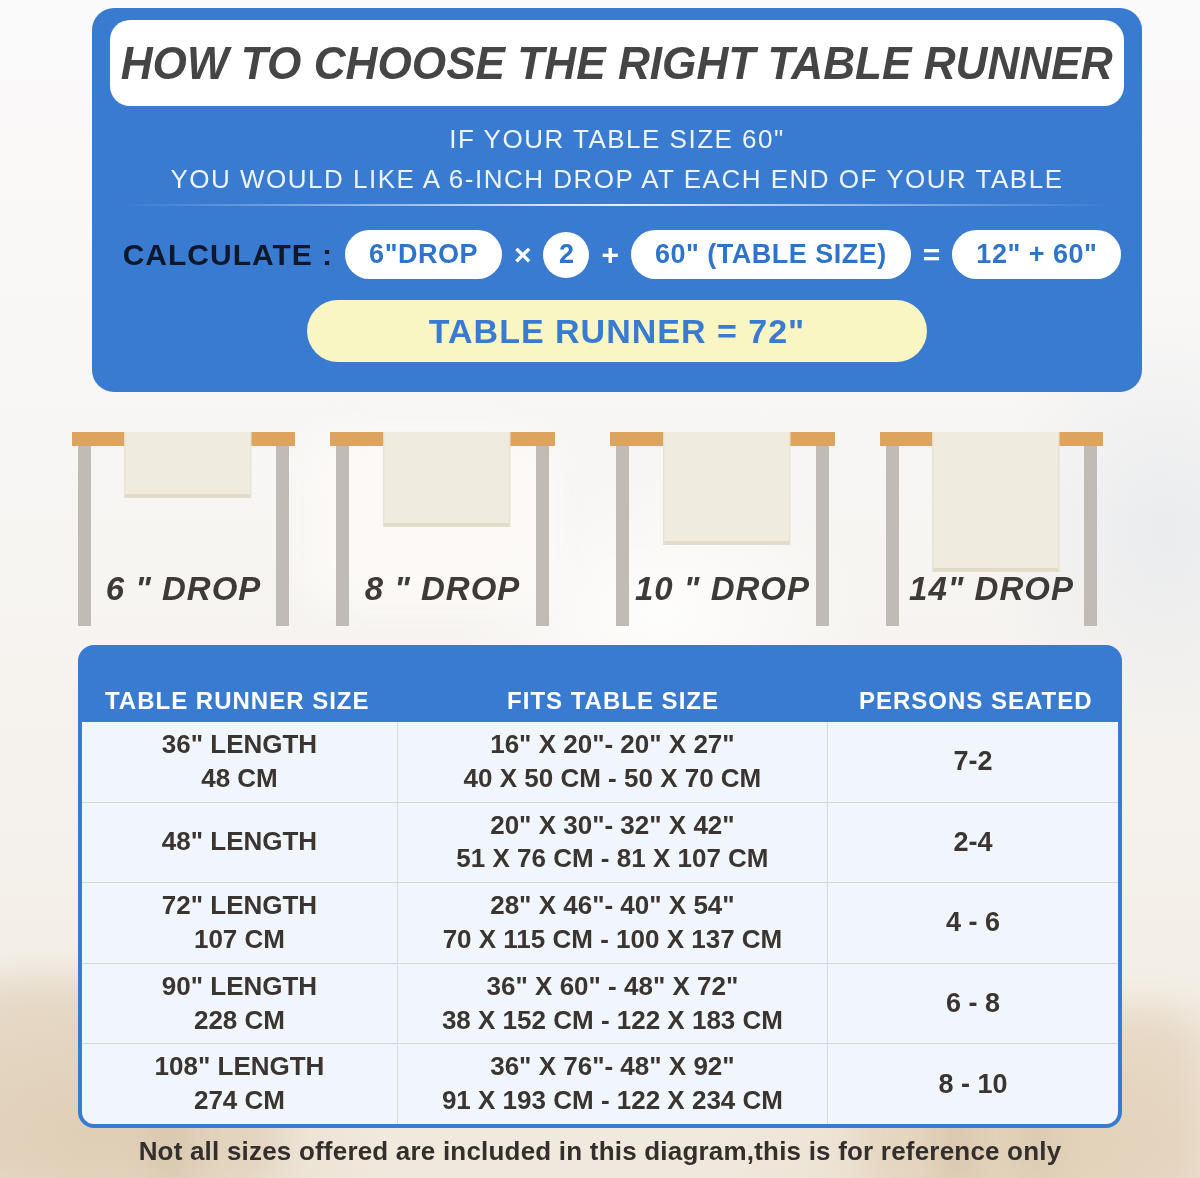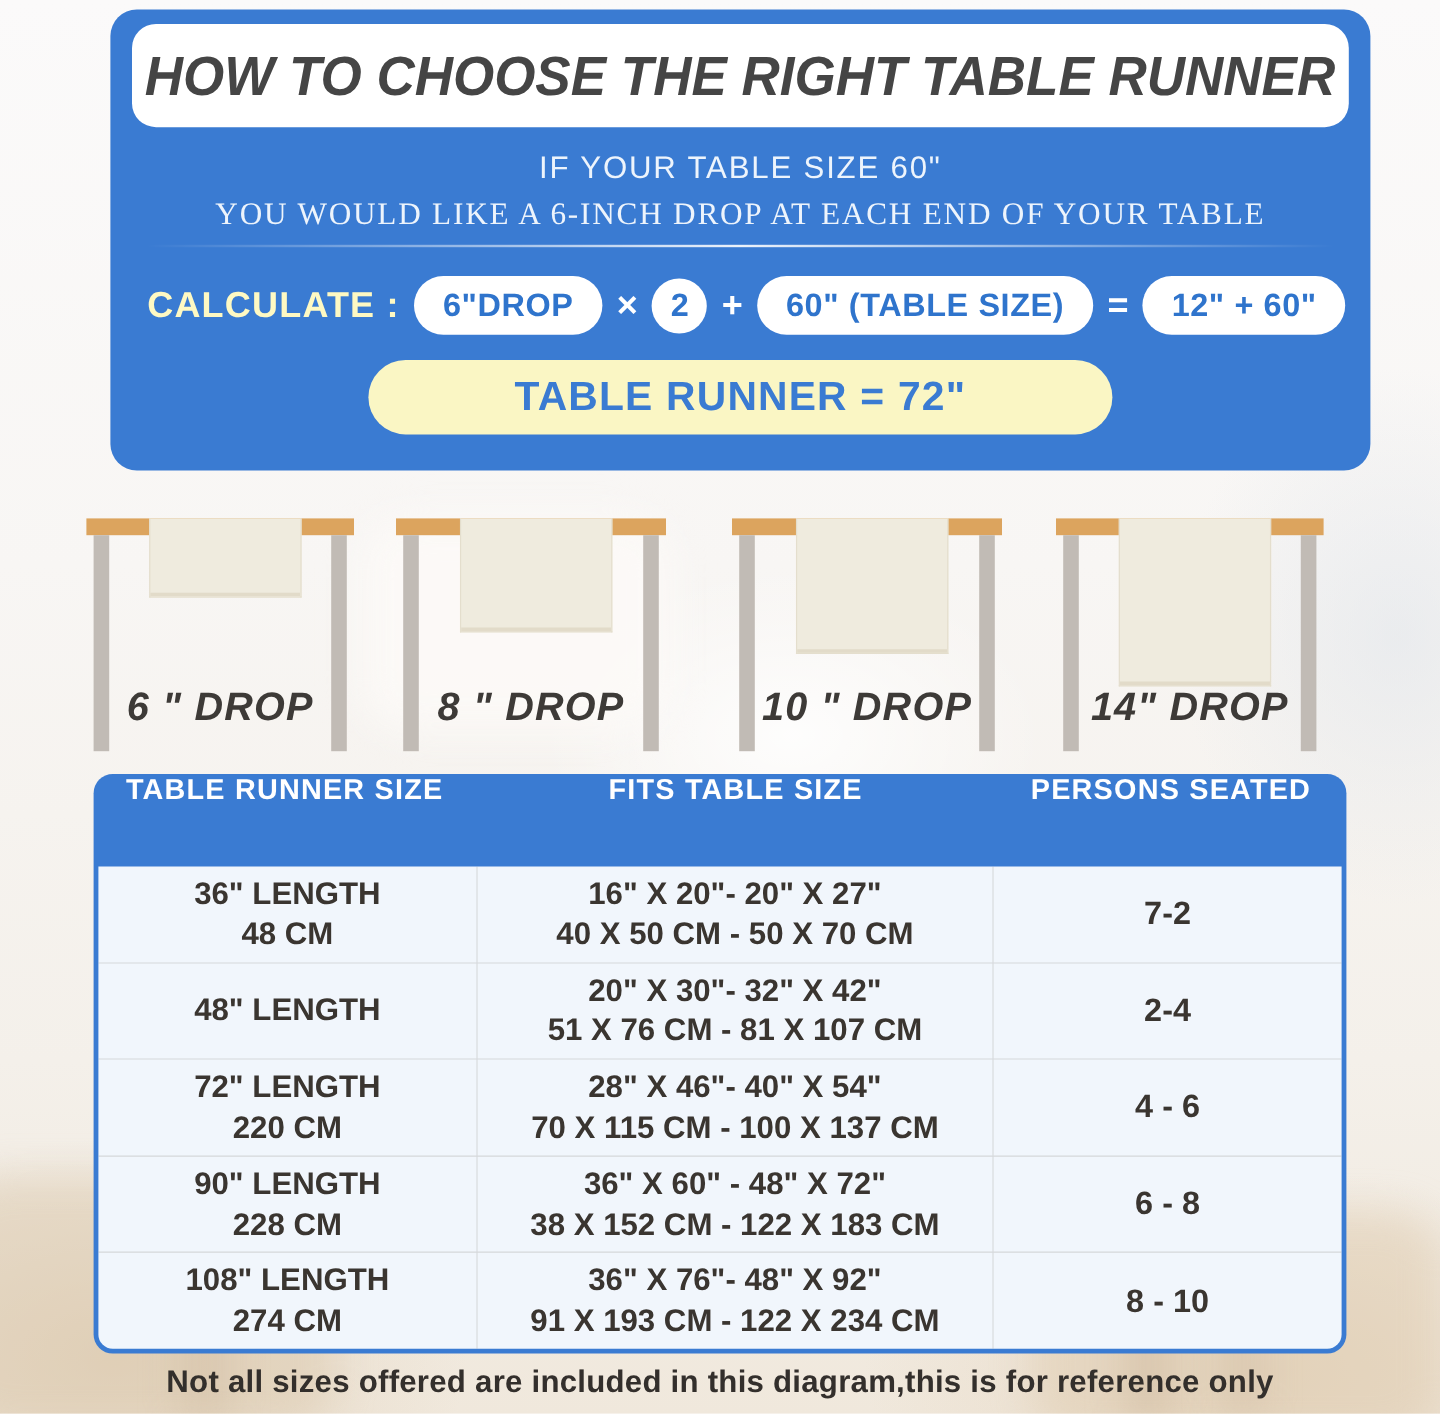--- a/index.html
+++ b/index.html
@@ -34,30 +34,30 @@
     background:#ffffff; border-radius:20px;
     display:flex; align-items:center; justify-content:center;
   }
   .title-box h1 {
     font-size:46px; font-weight:800; font-style:italic; color:#454545;
     white-space:nowrap; letter-spacing:0px;
     display:inline-block; transform:scaleX(0.96);
   }
   .subtitle { position:absolute; left:0; width:100%; text-align:center; color:#EDF4FC; }
   .sub1 { top:116px; font-size:26px; letter-spacing:1.5px; }
-  .sub2 { top:156px; font-size:26px; letter-spacing:1.5px;font-family:Liberation Serif, serif; }
+  .sub2 { top:156px; font-size:26px; letter-spacing:1.5px; }
   .banner-divider {
     position:absolute; left:30px; right:30px; top:196px; height:2px;
     background:linear-gradient(90deg, rgba(255,255,255,0) 0%, rgba(255,255,255,0.9) 50%, rgba(255,255,255,0) 100%);
   }
   .calc-row {
     position:absolute; top:222px; left:0; width:100%;
     display:flex; align-items:center; justify-content:center; gap:12px;
   }
-  .calc-label { color:#fef9c3; font-size:30px; font-weight:800; letter-spacing:1px;margin-left:10px; }
+  .calc-label { color:#0f172a; font-size:30px; font-weight:800; letter-spacing:1px;margin-left:10px; }
   .pill {
     background:#ffffff; color:#2F74CC; font-weight:800; font-size:27px;
     border-radius:28px; padding:9px 24px; white-space:nowrap; letter-spacing:0.5px;
   }
   .op { color:#ffffff; font-size:30px; font-weight:700; }
   .circle {
     background:#ffffff; color:#2F74CC; font-weight:800; font-size:27px;
     width:46px; height:46px; border-radius:50%;
     display:flex; align-items:center; justify-content:center;
   }
@@ -92,21 +92,21 @@
     position:absolute; left:0; width:100%; top:138px; text-align:center;
     font-size:33px; font-weight:800; font-style:italic; color:#3D3A37; letter-spacing:1px;
     white-space:nowrap;
   }
 
   
   .size-panel {
     position:absolute; left:78px; top:645px; width:1044px; height:483px;
     background:#3A7BD2; border-radius:16px;
   }
-  .size-header { height:70px; display:flex; align-items:flex-start; }
+  .size-header { height:70px; display:flex; align-items:flex-end; }
   .size-header .hcell {
     color:#ffffff; font-size:24px; font-weight:800; letter-spacing:1px; text-align:center;
   }
   .c1 { width:30.5%; } .c2 { width:41.5%; } .c3 { width:28%; }
   .size-body {
     position:absolute; left:4px; right:4px; top:77px; bottom:4px;
     background:rgba(255,255,255,0.93);
     border-radius:0 0 12px 12px; overflow:hidden;
     display:flex; flex-direction:column;
   }
@@ -215,21 +215,21 @@
         <div class="cell c2">
           <span>20" X 30"- 32" X 42"</span>
           <span>51 X 76 CM - 81 X 107 CM</span>
         </div>
         <div class="cell c3 persons">2-4</div>
       </div>
 
       <div class="size-row">
         <div class="cell c1">
           <span>72" LENGTH</span>
-          <span>220 CM</span>
+          <span>107 CM</span>
         </div>
         <div class="cell c2">
           <span>28" X 46"- 40" X 54"</span>
           <span>70 X 115 CM - 100 X 137 CM</span>
         </div>
         <div class="cell c3 persons">4 - 6</div>
       </div>
 
       <div class="size-row">
         <div class="cell c1">

